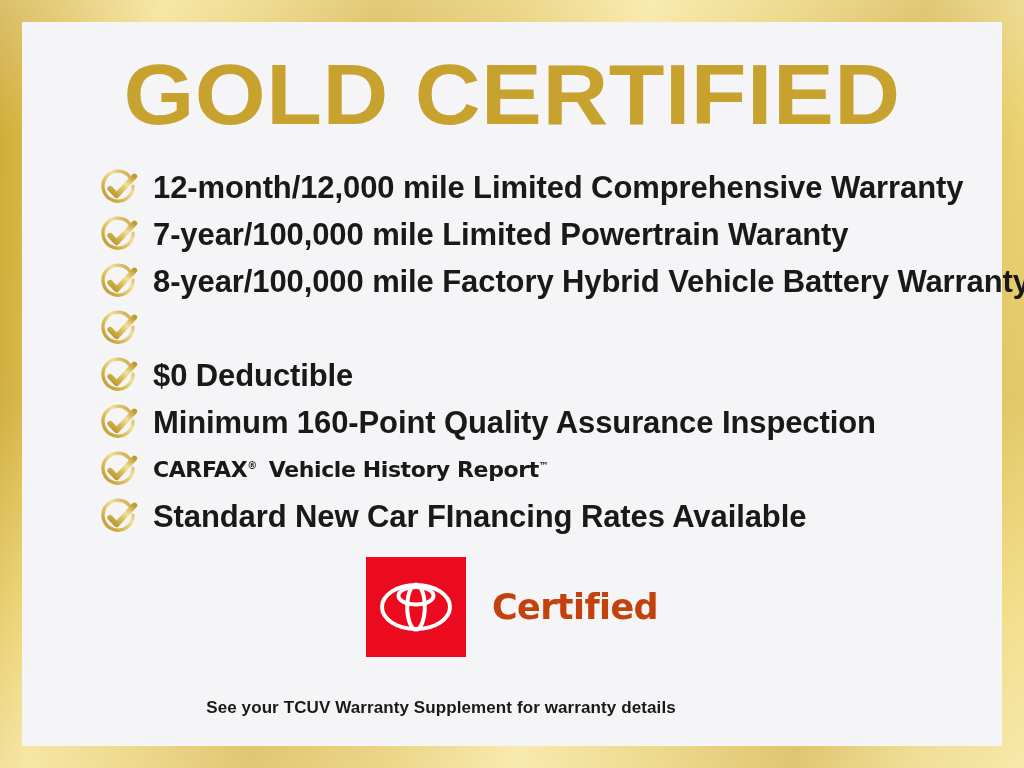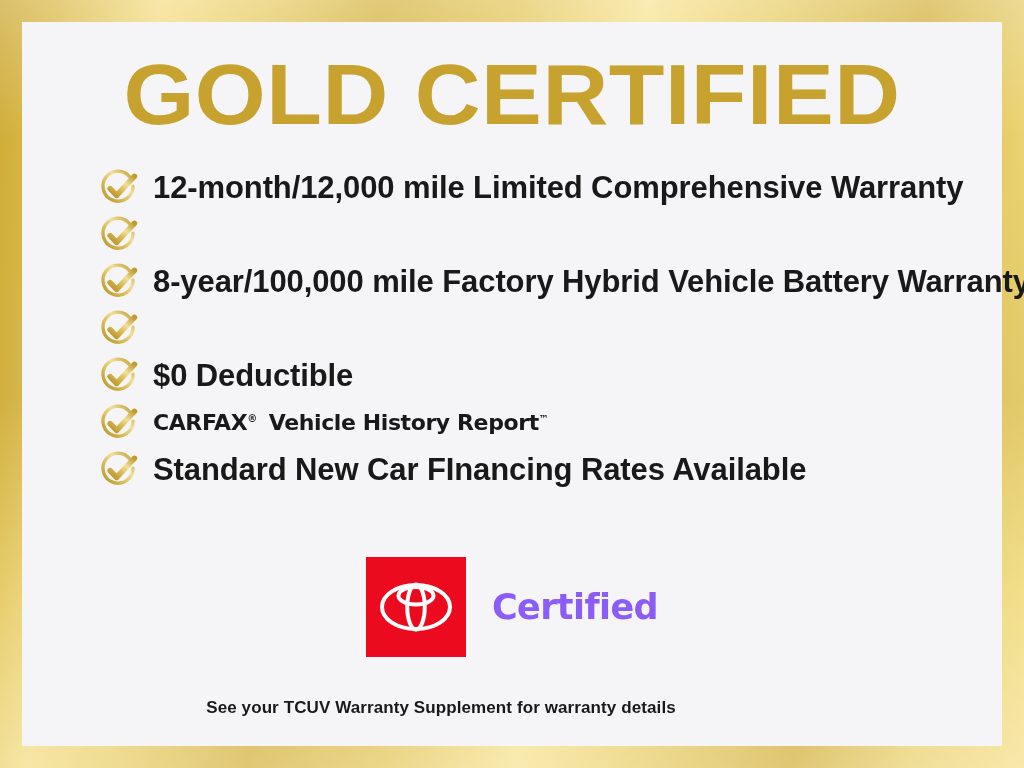--- a/index.html
+++ b/index.html
@@ -154,21 +154,21 @@
   }
 
   #toyota-mark svg { display: block; }
 
   #cuv-text {
     margin-left: 26px;
     font-family: "DejaVu Sans", sans-serif;
     font-weight: 700;
     font-size: 35px;
     line-height: 41px;
-    color: #8b5cf6;
+    color: #c2410c;
     letter-spacing: -0.6px;
   }
 
   
   #footer {
     position: absolute;
     left: 0;
     top: 676px;
     width: 838px;
     text-align: center;
@@ -210,20 +210,21 @@
         <span class="feature-label">12-month/12,000 mile Limited Comprehensive Warranty</span>
       </div>
 
       <div class="feature-row">
         <span class="check-wrap">
           <svg viewBox="0 0 44 44" xmlns="http://www.w3.org/2000/svg">
             <path d="M33.2 11.5 A15 15 0 1 0 36 20.2" fill="none" stroke="url(#g1)" stroke-width="3.4" stroke-linecap="round"></path>
             <path d="M13.2 22.6 L19.6 29.4 L37.4 10.4" fill="none" stroke="url(#g1)" stroke-width="5.6" stroke-linecap="round" stroke-linejoin="round"></path>
           </svg>
         </span>
+        <span class="feature-label">7-year/100,000 mile Limited Powertrain Waranty</span>
       </div>
 
       <div class="feature-row">
         <span class="check-wrap">
           <svg viewBox="0 0 44 44" xmlns="http://www.w3.org/2000/svg">
             <path d="M33.2 11.5 A15 15 0 1 0 36 20.2" fill="none" stroke="url(#g1)" stroke-width="3.4" stroke-linecap="round"></path>
             <path d="M13.2 22.6 L19.6 29.4 L37.4 10.4" fill="none" stroke="url(#g1)" stroke-width="5.6" stroke-linecap="round" stroke-linejoin="round"></path>
           </svg>
         </span>
         <span class="feature-label">8-year/100,000 mile Factory Hybrid Vehicle Battery Warranty</span>
@@ -241,20 +242,29 @@
       <div class="feature-row">
         <span class="check-wrap">
           <svg viewBox="0 0 44 44" xmlns="http://www.w3.org/2000/svg">
             <path d="M33.2 11.5 A15 15 0 1 0 36 20.2" fill="none" stroke="url(#g1)" stroke-width="3.4" stroke-linecap="round"></path>
             <path d="M13.2 22.6 L19.6 29.4 L37.4 10.4" fill="none" stroke="url(#g1)" stroke-width="5.6" stroke-linecap="round" stroke-linejoin="round"></path>
           </svg>
         </span>
         <span class="feature-label">$0 Deductible</span>
       </div>
 
+      <div class="feature-row">
+        <span class="check-wrap">
+          <svg viewBox="0 0 44 44" xmlns="http://www.w3.org/2000/svg">
+            <path d="M33.2 11.5 A15 15 0 1 0 36 20.2" fill="none" stroke="url(#g1)" stroke-width="3.4" stroke-linecap="round"></path>
+            <path d="M13.2 22.6 L19.6 29.4 L37.4 10.4" fill="none" stroke="url(#g1)" stroke-width="5.6" stroke-linecap="round" stroke-linejoin="round"></path>
+          </svg>
+        </span>
+        <span class="feature-label">Minimum 160-Point Quality Assurance Inspection</span>
+      </div>
 
       <div class="feature-row">
         <span class="check-wrap">
           <svg viewBox="0 0 44 44" xmlns="http://www.w3.org/2000/svg">
             <path d="M33.2 11.5 A15 15 0 1 0 36 20.2" fill="none" stroke="url(#g1)" stroke-width="3.4" stroke-linecap="round"></path>
             <path d="M13.2 22.6 L19.6 29.4 L37.4 10.4" fill="none" stroke="url(#g1)" stroke-width="5.6" stroke-linecap="round" stroke-linejoin="round"></path>
           </svg>
         </span>
         <span class="feature-label geo"><span>CARFAX</span><sup>®</sup><span style="margin-left:12px">Vehicle History Report</span><sup>™</sup></span>
       </div>

